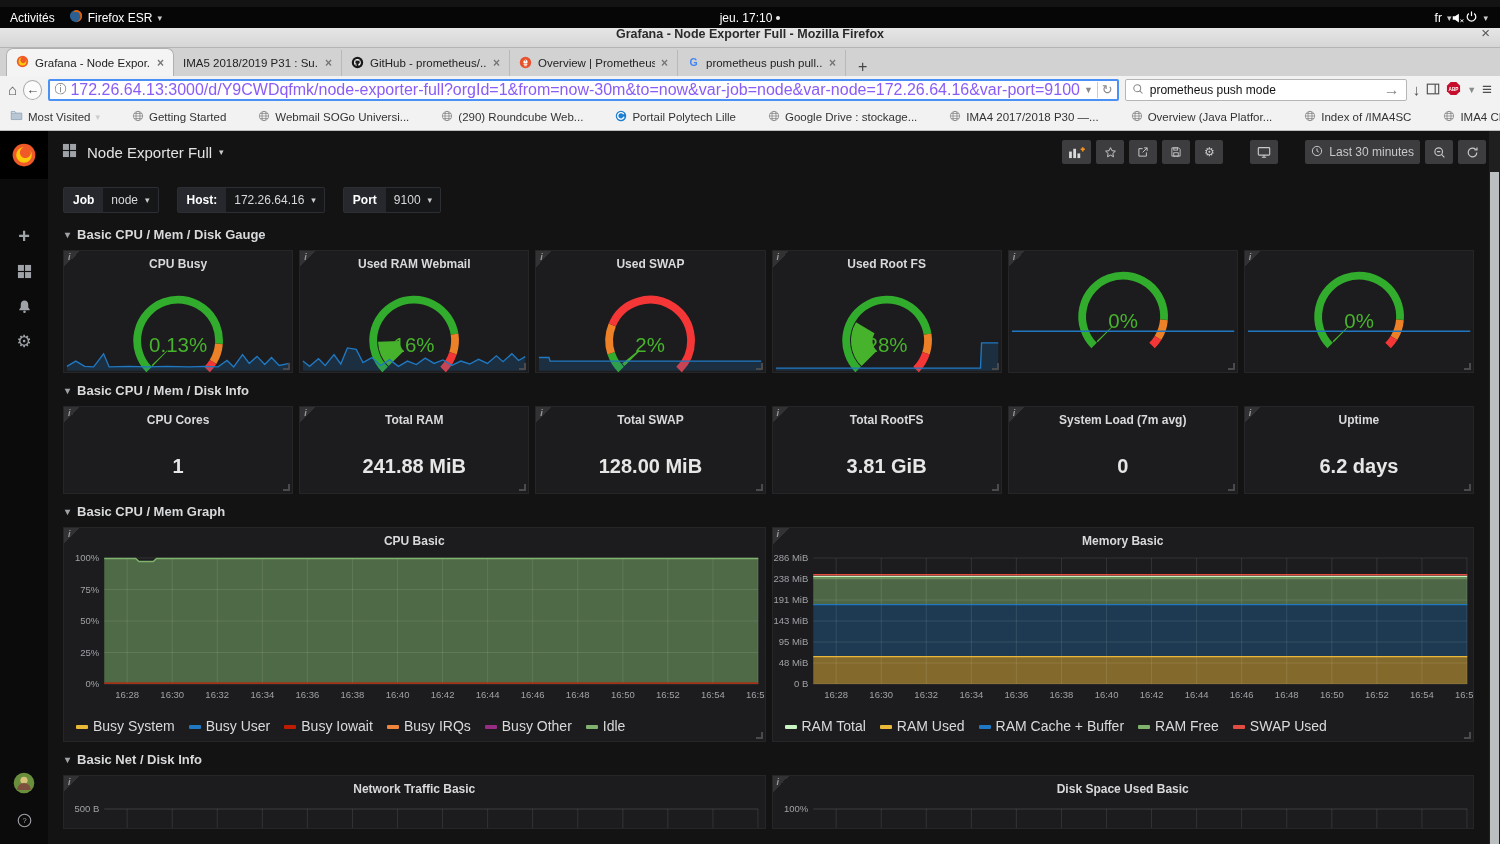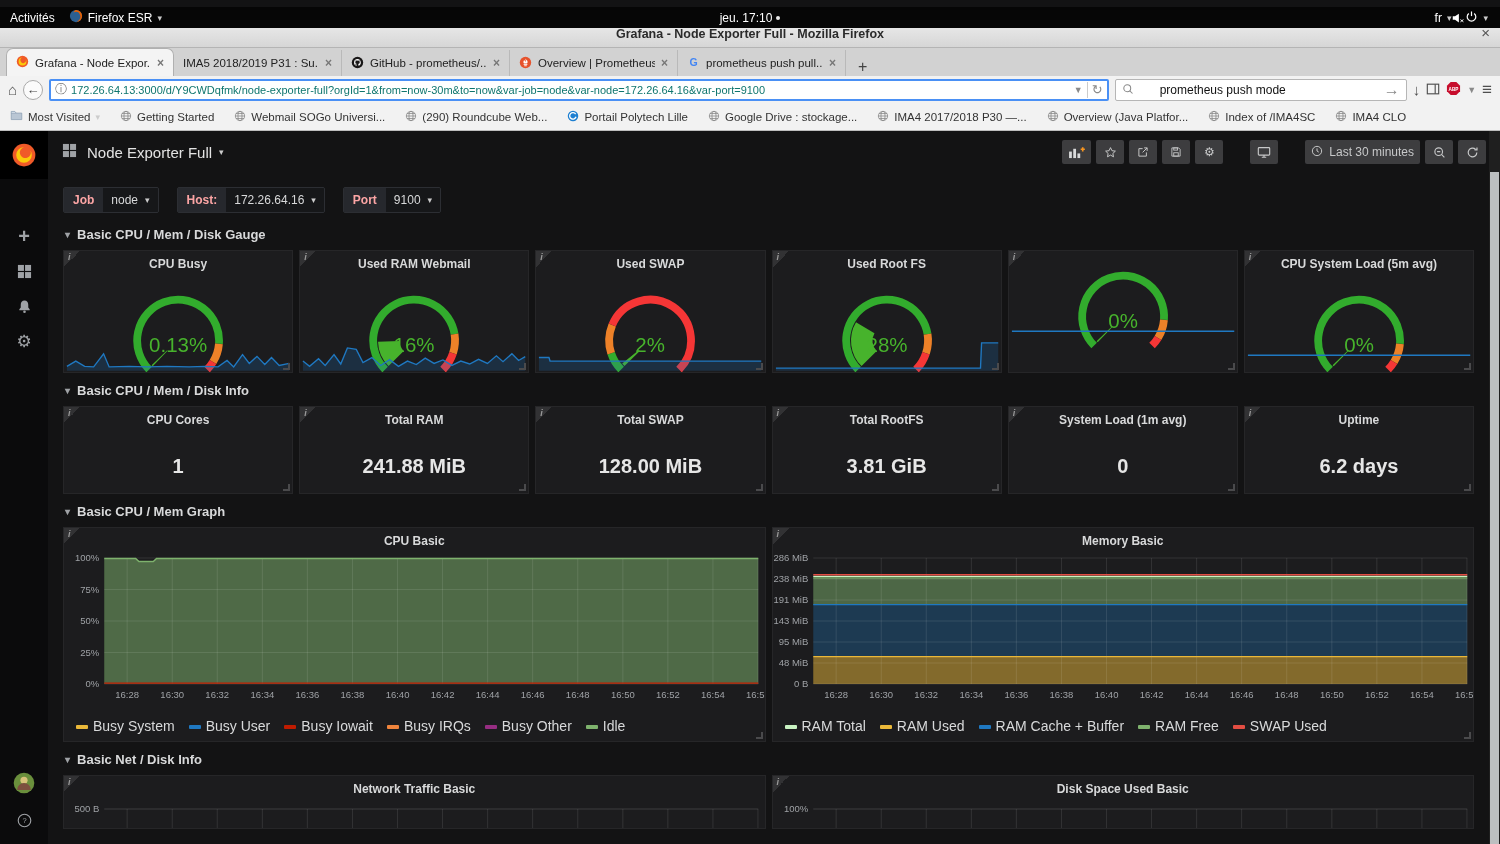--- a/index.html
+++ b/index.html
@@ -30,48 +30,48 @@
   .tab .close { color:#777; font-size:12px; font-weight:bold;}
   .newtab { font-size:16px; color:#444; padding:0 12px; cursor:pointer;}
 
   .navbar { top:76px; height:27px; background:#f2f2f2; gap:6px; padding:0 8px; }
   .nav-ic { color:#4f4f4f; font-size:15px; line-height:1; cursor:pointer;}
   .back-btn { width:20px; height:20px; border:1px solid #a9a9a9; border-radius:50%; background:#fbfbfb;
               display:flex; align-items:center; justify-content:center; font-size:13px; color:#444; cursor:pointer;}
   .url-box { flex:1; height:22px; background:#fff; border:2px solid #4a90f5; border-radius:2px;
              display:flex; align-items:center; padding:0 4px; gap:4px; }
   .url-box .info { color:#777; font-size:12px; }
-  .url-text { flex:1; font-size:11px; color:#0f766e; white-space:nowrap; overflow:hidden;}
+  .url-text { flex:1; font-size:16px; color:#8b5cf6; white-space:nowrap; overflow:hidden;}
   .url-box .sep { width:1px; height:16px; background:#ccc;}
   .search-box { width:292px; height:22px; background:#fff; border:1px solid #b6b6b6; border-radius:2px;
                 display:flex; align-items:center; padding:0 6px; gap:6px;}
-  .search-text { flex:1; font-size:12px; color:#111; white-space:nowrap; overflow:hidden;margin-left:20px;}
+  .search-text { flex:1; font-size:12px; color:#111; white-space:nowrap; overflow:hidden;}
   .gray { color:#8a8a8a; }
 
-  .bmbar { top:103px; height:28px; background:#f2f2f2; border-bottom:1px solid #bdbdbd; gap:20px; padding:0 10px; font-size:11.5px; color:#333;}
+  .bmbar { top:103px; height:28px; background:#f2f2f2; border-bottom:1px solid #bdbdbd; gap:32px; padding:0 10px; font-size:11.5px; color:#333;}
   .bm { display:flex; align-items:center; gap:5px; white-space:nowrap; cursor:pointer;}
   .bm svg { flex:none; }
 
   
   .app { position:absolute; top:131px; left:0; right:0; bottom:0; background:#131314; color:#d8d9da; }
   .g-sidebar { position:absolute; left:0; top:0; bottom:0; width:48px; background:#0b0b0c; display:flex; flex-direction:column; align-items:center;}
   .g-logo { width:48px; height:48px; display:flex; align-items:center; justify-content:center; background:#000;}
   .side-ic { width:48px; height:35px; display:flex; align-items:center; justify-content:center; color:#9fa2a6; font-size:18px; cursor:pointer;}
   .side-gap { flex:1; }
   .g-main { position:absolute; left:48px; right:0; top:0; bottom:0; overflow:hidden;}
   .g-topnav { height:42px; display:flex; align-items:center; padding:0 14px; background:#131314;}
   .g-title { font-size:15px; color:#e3e3e3; margin-left:10px;}
   .nav-right { margin-left:auto; display:flex; align-items:center; gap:5px;}
   .gbtn { height:24px; min-width:28px; padding:0 6px; background:#3d3d3f; border-radius:2px; color:#c7c8c9;
           display:flex; align-items:center; justify-content:center; gap:6px; font-size:12px; cursor:pointer;}
   .gbtn.space { margin-left:22px; }
   .content { position:absolute; top:42px; left:0; right:0; bottom:0; padding:14px 26px 0 15px; }
   .var-row { display:flex; gap:18px; margin-bottom:14px;}
   .var { display:flex; align-items:center; height:26px; background:#202226; border:1px solid #2c2e33; border-radius:2px; overflow:hidden; cursor:pointer;}
-  .var .lab { color:#fca5a5; font-size:12px; font-weight:bold; padding:0 9px; background:#26282d; height:100%; display:flex; align-items:center;}
+  .var .lab { color:#ffffff; font-size:12px; font-weight:bold; padding:0 9px; background:#26282d; height:100%; display:flex; align-items:center;}
   .var .val { color:#d8d9da; font-size:12px; padding:0 8px; display:flex; align-items:center; gap:7px; background:#161719; height:100%;}
   .sec-head { display:flex; align-items:center; gap:7px; font-size:13px; font-weight:bold; color:#d8d9da; margin:10px 0 8px 2px; cursor:pointer;}
   .sec-head .ch { color:#9fa2a6; font-size:10px;}
   .prow { display:flex; gap:6px; margin-bottom:6px;}
   .panel { position:relative; background:#1c1c1e; border:1px solid #262628; flex:1; overflow:hidden;}
   .ptitle { text-align:center; font-size:12px; font-weight:bold; color:#d8d9da; padding-top:6px; height:24px; white-space:nowrap; overflow:hidden; cursor:pointer;}
   .info-corner { position:absolute; left:0; top:0; width:16px; height:16px; color:#9a9a9a; font-size:9px; font-style:italic; font-weight:bold;
                  padding:1px 0 0 4px; background:linear-gradient(135deg,#323234 50%,transparent 50%); cursor:pointer;}
   .rsz { position:absolute; right:2px; bottom:2px; width:7px; height:7px; border-right:2px solid #4a4a4c; border-bottom:2px solid #4a4a4c; cursor:nwse-resize;}
   .gauge-panel { height:123px; }
@@ -498,21 +498,20 @@
                 <path d="M158.9 69.3 A42 42 0 0 1 152.8 87.9" stroke="#ED8128" stroke-width="8" fill="none"></path>
                 <path d="M152.8 87.9 A42 42 0 0 1 146.7 95.7" stroke="#F53636" stroke-width="8" fill="none"></path>
                 <path d="M98.6 84.4 A26 26 0 0 1 97.8 83.6" stroke="#47B32C" stroke-width="22" fill="none"></path>
                 <path d="M3.0 81.0 L231.0 81.0" stroke="#1F78C1" stroke-width="1.4" fill="none"></path>
                 <text x="117" y="78" font-size="21" text-anchor="middle" fill="#47B32C">0%</text>
               </svg></div>
             <span class="rsz"></span>
           </div>
           <div class="panel gauge-panel">
             <span class="info-corner">i</span>
-            <div class="ptitle">CPU System Load (5m avg)</div>
             <div><svg viewBox="0 0 234 99" width="100%" height="99">
                 <path d="M87.3 95.7 A42 42 0 1 1 158.9 69.3" stroke="#32AC2D" stroke-width="8" fill="none"></path>
                 <path d="M158.9 69.3 A42 42 0 0 1 152.8 87.9" stroke="#ED8128" stroke-width="8" fill="none"></path>
                 <path d="M152.8 87.9 A42 42 0 0 1 146.7 95.7" stroke="#F53636" stroke-width="8" fill="none"></path>
                 <path d="M98.6 84.4 A26 26 0 0 1 97.8 83.6" stroke="#47B32C" stroke-width="22" fill="none"></path>
                 <path d="M3.0 81.0 L231.0 81.0" stroke="#1F78C1" stroke-width="1.4" fill="none"></path>
                 <text x="117" y="78" font-size="21" text-anchor="middle" fill="#47B32C">0%</text>
               </svg></div>
             <span class="rsz"></span>
           </div>
@@ -541,21 +540,21 @@
             <span class="rsz"></span>
           </div>
           <div class="panel stat-panel">
             <span class="info-corner">i</span>
             <div class="ptitle">Total RootFS</div>
             <div class="stat-val">3.81 GiB</div>
             <span class="rsz"></span>
           </div>
           <div class="panel stat-panel">
             <span class="info-corner">i</span>
-            <div class="ptitle">System Load (1m avg)</div>
+            <div class="ptitle">System Load (7m avg)</div>
             <div class="stat-val">0</div>
             <span class="rsz"></span>
           </div>
           <div class="panel stat-panel">
             <span class="info-corner">i</span>
             <div class="ptitle">Uptime</div>
             <div class="stat-val">6.2 days</div>
             <span class="rsz"></span>
           </div>
         </div>

